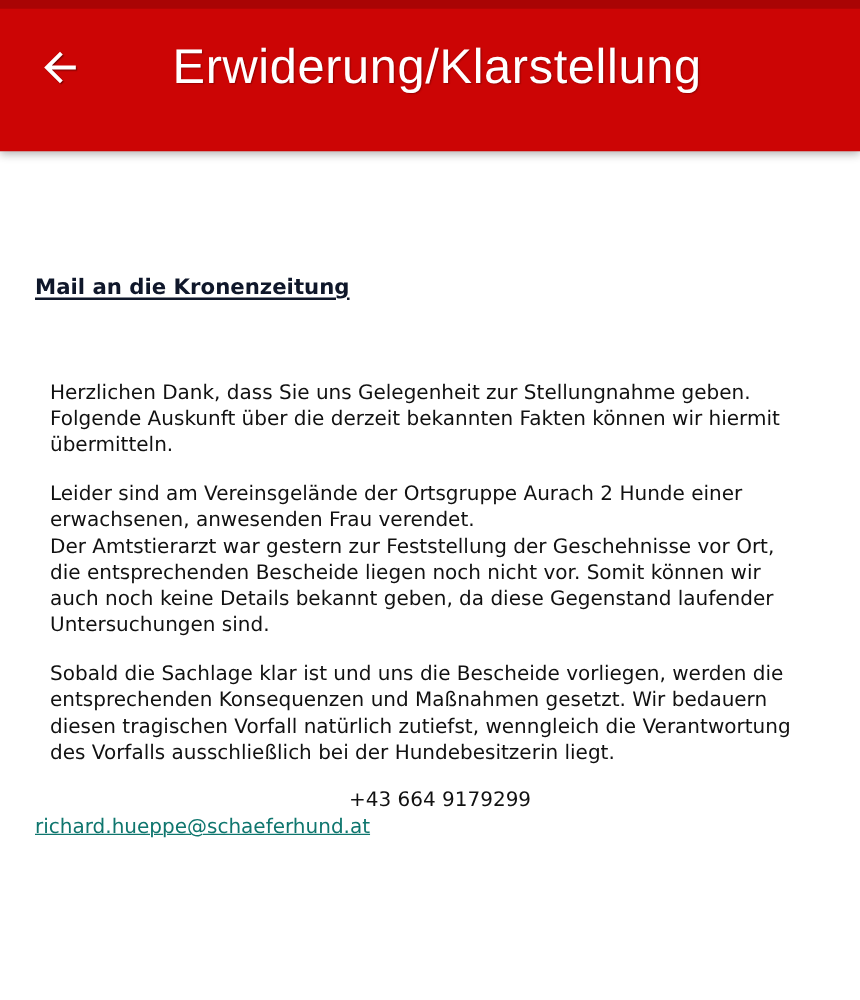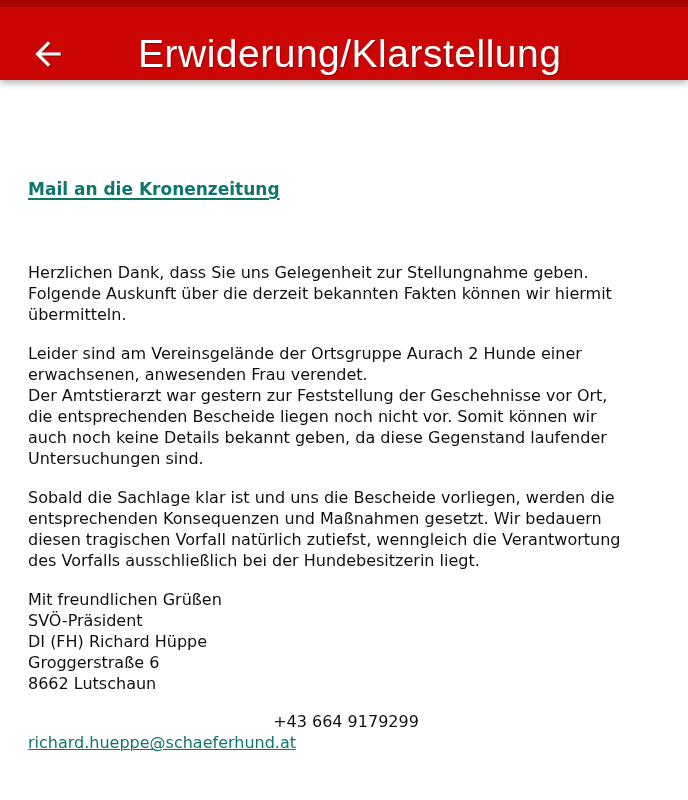--- a/index.html
+++ b/index.html
@@ -16,21 +16,21 @@
   }
   .screen {
     width: 688px;
     height: 800px;
     background: #ffffff;
     position: relative;
   }
   
   .appbar {
     background: #cc0505;
-    height: 80px;
+    height: 121px;
     box-shadow: 0 3px 7px rgba(0,0,0,0.30);
     position: relative;
     z-index: 2;
   }
   .statusbar {
     height: 7px;
     background: rgba(0,0,0,0.17);
   }
   .appbar-row {
     height: 93px;
@@ -70,27 +70,27 @@
   .content {
     padding: 98px 24px 0 28px;
     font-size: 16px;
     line-height: 21px;
   }
   .doc-heading {
     margin: 0;
     font-size: 17px;
     line-height: 22px;
     font-weight: bold;
-    color: #0f766e;
+    color: #0f172a;
     text-decoration: underline;
     text-decoration-thickness: 2px;
     text-underline-offset: 3px;
   }
   .para {
-    margin: 18px 0 0 0;
+    margin: 18px 0 0 12px;
     white-space: pre-line;
     color: #111111;
   }
   .para.first {
     margin-top: 62px;
   }
   .para.contact {
     margin-top: 17px;
     text-align: center;
   }
@@ -133,24 +133,19 @@
 Der Amtstierarzt war gestern zur Feststellung der Geschehnisse vor Ort,
 die entsprechenden Bescheide liegen noch nicht vor. Somit können wir
 auch noch keine Details bekannt geben, da diese Gegenstand laufender
 Untersuchungen sind.</p>
 
     <p class="para">Sobald die Sachlage klar ist und uns die Bescheide vorliegen, werden die
 entsprechenden Konsequenzen und Maßnahmen gesetzt. Wir bedauern
 diesen tragischen Vorfall natürlich zutiefst, wenngleich die Verantwortung
 des Vorfalls ausschließlich bei der Hundebesitzerin liegt.</p>
 
-    <p class="para">Mit freundlichen Grüßen
-SVÖ-Präsident
-DI (FH) Richard Hüppe
-Groggerstraße 6
-8662 Lutschaun</p>
 
     <p class="para contact">+43 664 9179299</p>
 
     <a class="email-link" href="#">richard.hueppe@schaeferhund.at</a>
   </main>
 
 </div>
 
 </body></html>

